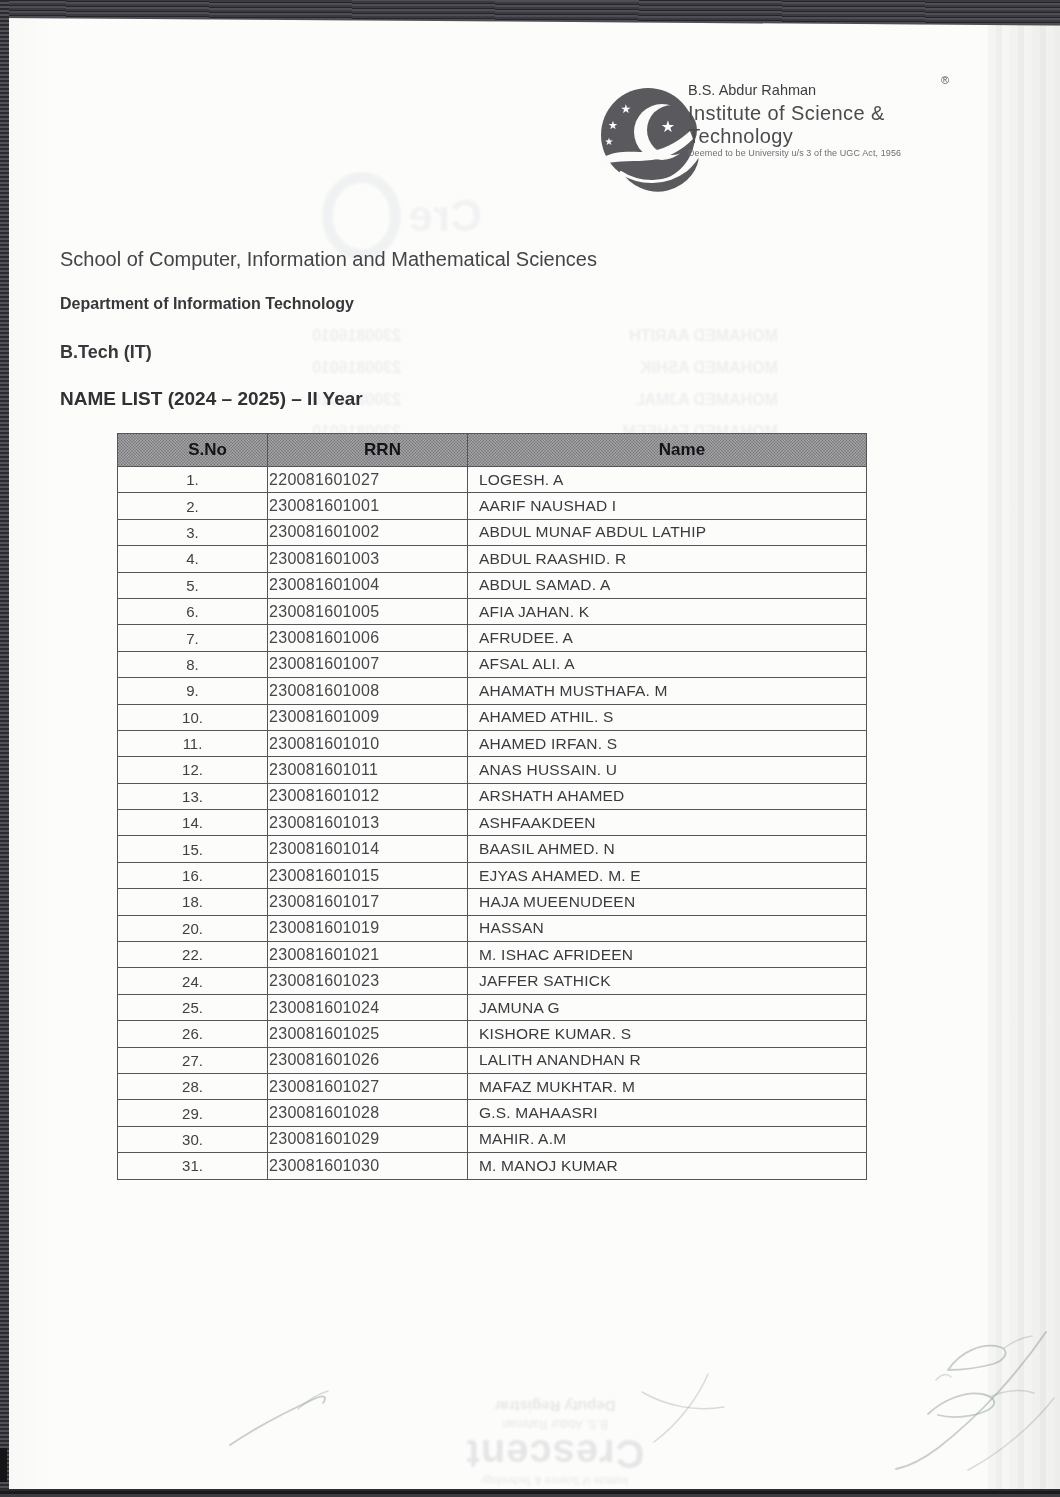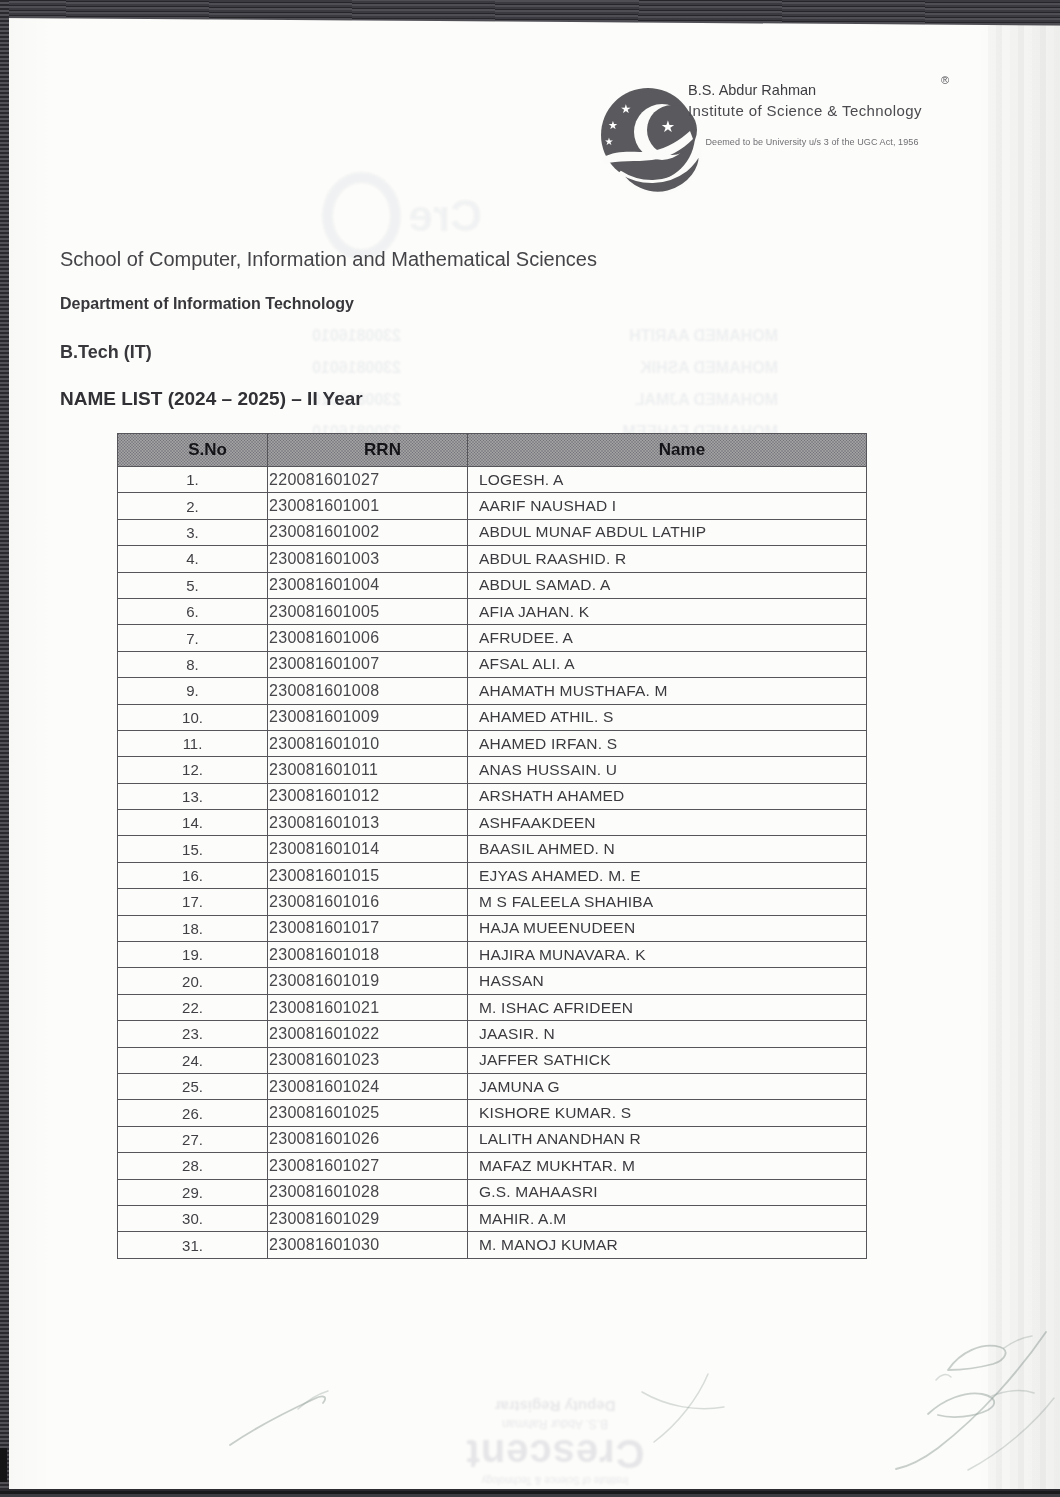--- a/index.html
+++ b/index.html
@@ -37,22 +37,22 @@
 
   
   .logo-mark{position:absolute;left:596px;top:86px;width:106px;height:112px;}
   .logo-text{position:absolute;left:688px;top:82px;width:248px;color:#48484c;}
   .brand-top{position:relative;text-align:left;font-size:14.5px;color:#3d3d41;padding-right:6px;}
   .reg{position:absolute;right:-13px;top:-8px;font-size:11px;color:#55555a;}
   .brand-main{
     margin-top:1px;font-size:55px;line-height:1.0;font-weight:700;
     letter-spacing:2.5px;color:#4a4a4e;
   }
-  .brand-sub{margin-top:4px;font-size:15px;letter-spacing:0.4px;color:#4a4a4f;}
-  .brand-tagline{margin-top:18px;font-size:9px;color:#6f6f74;text-align:center;letter-spacing:0.1px;}
+  .brand-sub{margin-top:4px;font-size:20px;letter-spacing:0.4px;color:#4a4a4f;}
+  .brand-tagline{margin-top:0;font-size:9px;color:#6f6f74;text-align:left;letter-spacing:0.1px;}
 
   
   .title-line{position:absolute;left:60px;width:940px;color:#3b3b3f;}
   .t-school{top:248px;font-size:20px;font-weight:400;color:#444448;}
   .t-dept{top:295px;font-size:16px;font-weight:700;color:#38383c;}
   .t-prog{top:342px;font-size:18px;font-weight:700;color:#38383c;}
   .t-list{top:388px;font-size:19px;font-weight:700;color:#313135;}
 
   
   table.namelist{
@@ -248,48 +248,33 @@
           <td class="c-sno">15.</td>
           <td class="c-rrn">230081601014</td>
           <td class="c-name">BAASIL AHMED. N</td>
         </tr>
           <tr class="row">
           <td class="c-sno">16.</td>
           <td class="c-rrn">230081601015</td>
           <td class="c-name">EJYAS AHAMED. M. E</td>
         </tr>
           <tr class="row">
-          <td class="c-sno">17.</td>
-          <td class="c-rrn">230081601016</td>
-          <td class="c-name">M S FALEELA SHAHIBA</td>
-        </tr>
-          <tr class="row">
           <td class="c-sno">18.</td>
           <td class="c-rrn">230081601017</td>
           <td class="c-name">HAJA MUEENUDEEN</td>
         </tr>
           <tr class="row">
-          <td class="c-sno">19.</td>
-          <td class="c-rrn">230081601018</td>
-          <td class="c-name">HAJIRA MUNAVARA. K</td>
-        </tr>
-          <tr class="row">
           <td class="c-sno">20.</td>
           <td class="c-rrn">230081601019</td>
           <td class="c-name">HASSAN</td>
         </tr>
           <tr class="row">
           <td class="c-sno">22.</td>
           <td class="c-rrn">230081601021</td>
           <td class="c-name">M. ISHAC AFRIDEEN</td>
-        </tr>
-          <tr class="row">
-          <td class="c-sno">23.</td>
-          <td class="c-rrn">230081601022</td>
-          <td class="c-name">JAASIR. N</td>
         </tr>
           <tr class="row">
           <td class="c-sno">24.</td>
           <td class="c-rrn">230081601023</td>
           <td class="c-name">JAFFER SATHICK</td>
         </tr>
           <tr class="row">
           <td class="c-sno">25.</td>
           <td class="c-rrn">230081601024</td>
           <td class="c-name">JAMUNA G</td>

